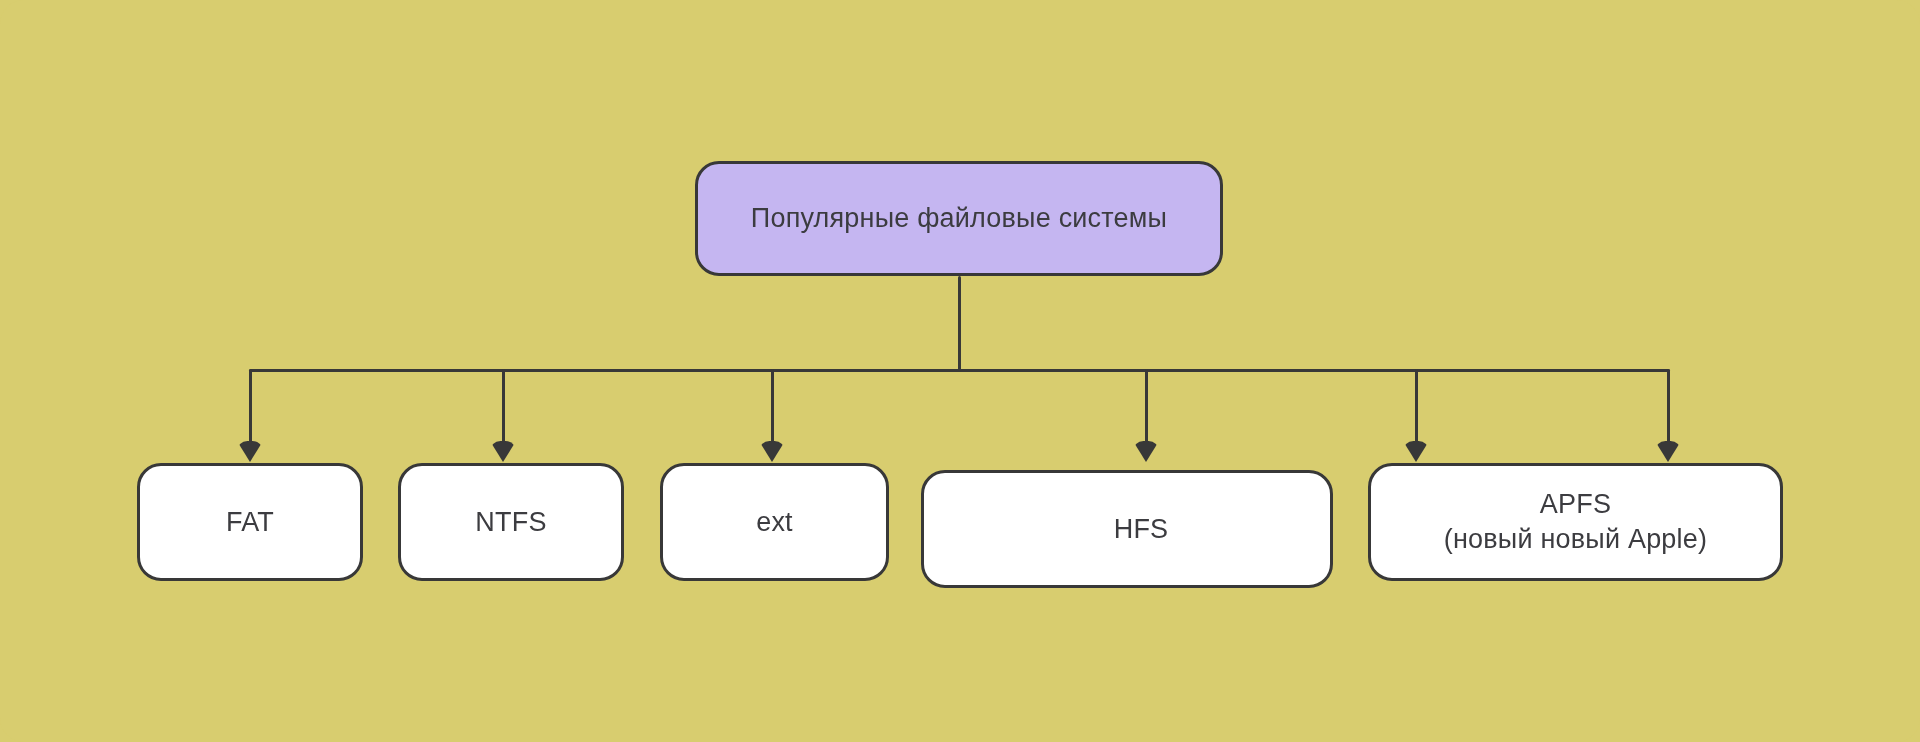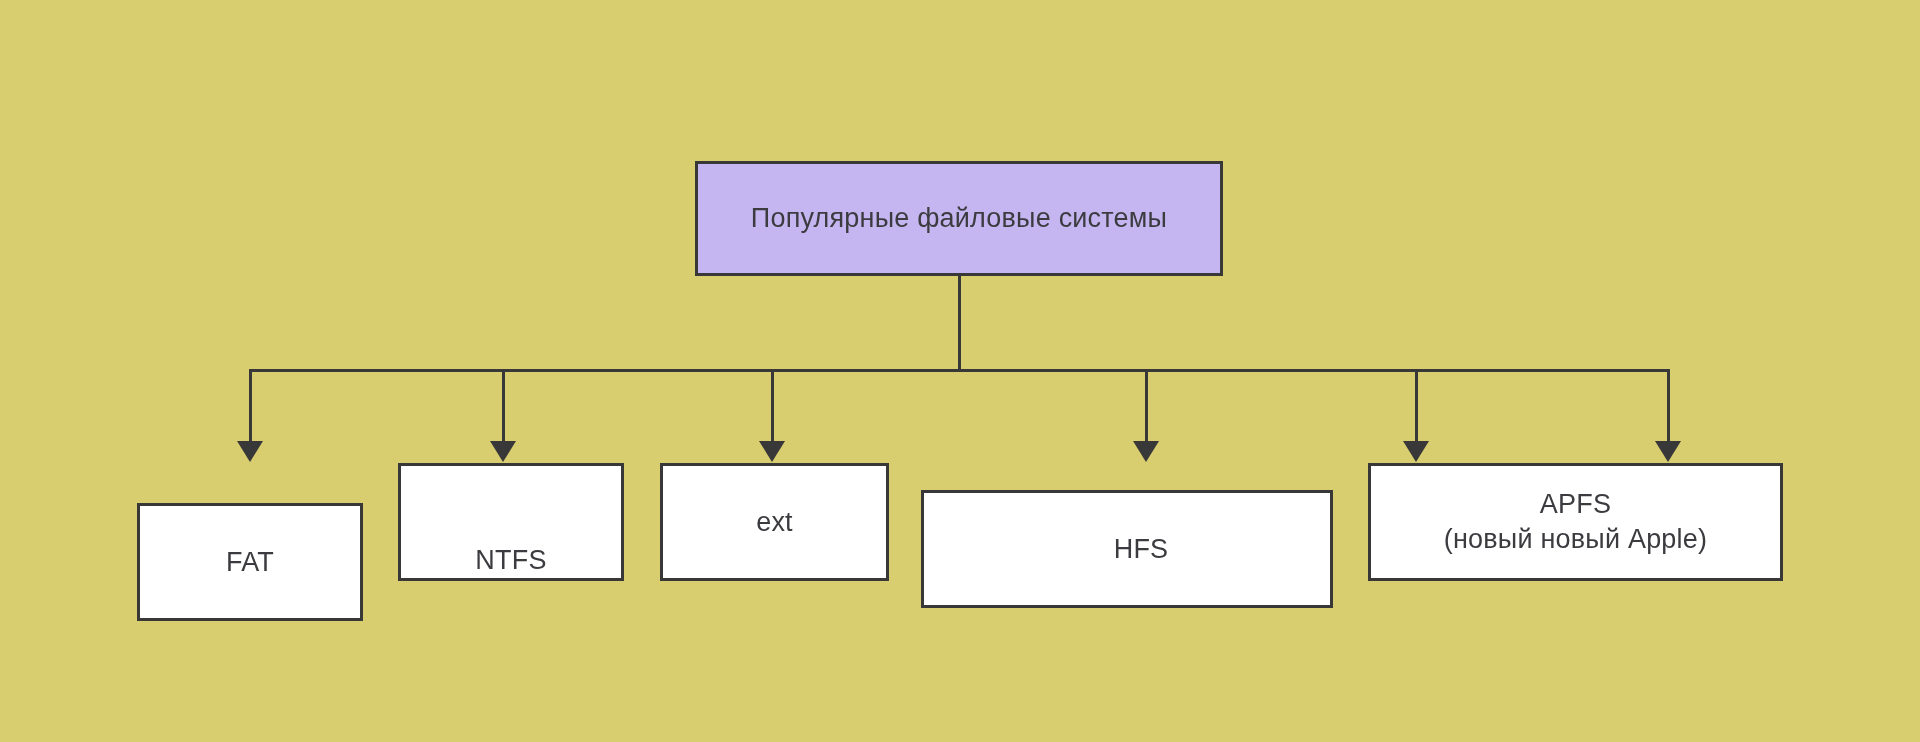--- a/index.html
+++ b/index.html
@@ -2,21 +2,21 @@
 <html style="--bg: #d8cd6f; --root-fill: #c5b6f1; --node-fill: #ffffff; --line: #383838; --text: #3c3c40;"><head>
 <meta charset="utf-8">
 <style>
   :root {
     --bg: #d8cd6f;
     --root-fill: #c5b6f1;
     --node-fill: #ffffff;
     --line: #383838;
     --text: #3c3c40;
   }
-  * { box-sizing: border-box; margin: 0; padding: 0; }
+  * { box-sizing: border-box; margin: 0; padding: 0; border-radius: 24px; }
   html, body { background: var(--bg); }
   body { font-family: "Liberation Sans", "DejaVu Sans", sans-serif; }
   .canvas {
     position: relative;
     width: 1920px;
     height: 742px;
     background: var(--bg);
     overflow: hidden;
   }
   .node {
@@ -76,36 +76,36 @@
 
   <div class="vline" style="left:1145px; top:369px; height:77px;"></div>
   <div class="arrowhead" style="left:1133px; top:441px;"></div>
 
   <div class="vline" style="left:1415px; top:369px; height:77px;"></div>
   <div class="arrowhead" style="left:1403px; top:441px;"></div>
 
   <div class="vline" style="left:1667px; top:369px; height:77px;"></div>
   <div class="arrowhead" style="left:1655px; top:441px;"></div>
 
-  <div class="node" style="left:137px; top:463px; width:226px; height:118px;margin-top:40px;">
+  <div class="node" style="left:137px; top:463px; width:226px; height:118px;">
     <span class="node-label">FAT</span>
 
   </div>
 
-  <div class="node" style="left:398px; top:463px; width:226px; height:118px;justify-content:flex-end;">
+  <div class="node" style="left:398px; top:463px; width:226px; height:118px;">
     <span class="node-label">NTFS</span>
 
   </div>
 
   <div class="node" style="left:660px; top:463px; width:229px; height:118px;align-items:center;">
     <span class="node-label">ext</span>
 
   </div>
 
-  <div class="node" style="left:921px; top:490px; width:412px; height:118px;padding-left:28px;">
+  <div class="node" style="left:921px; top:470px; width:412px; height:118px;padding-left:28px;">
     <span class="node-label">HFS</span>
   </div>
 
   <div class="node" style="left:1368px; top:463px; width:415px; height:118px;">
     <span class="node-label">APFS</span>
     <span class="node-subtitle">(новый новый Apple)</span>
   </div>
 
 </div>
 

